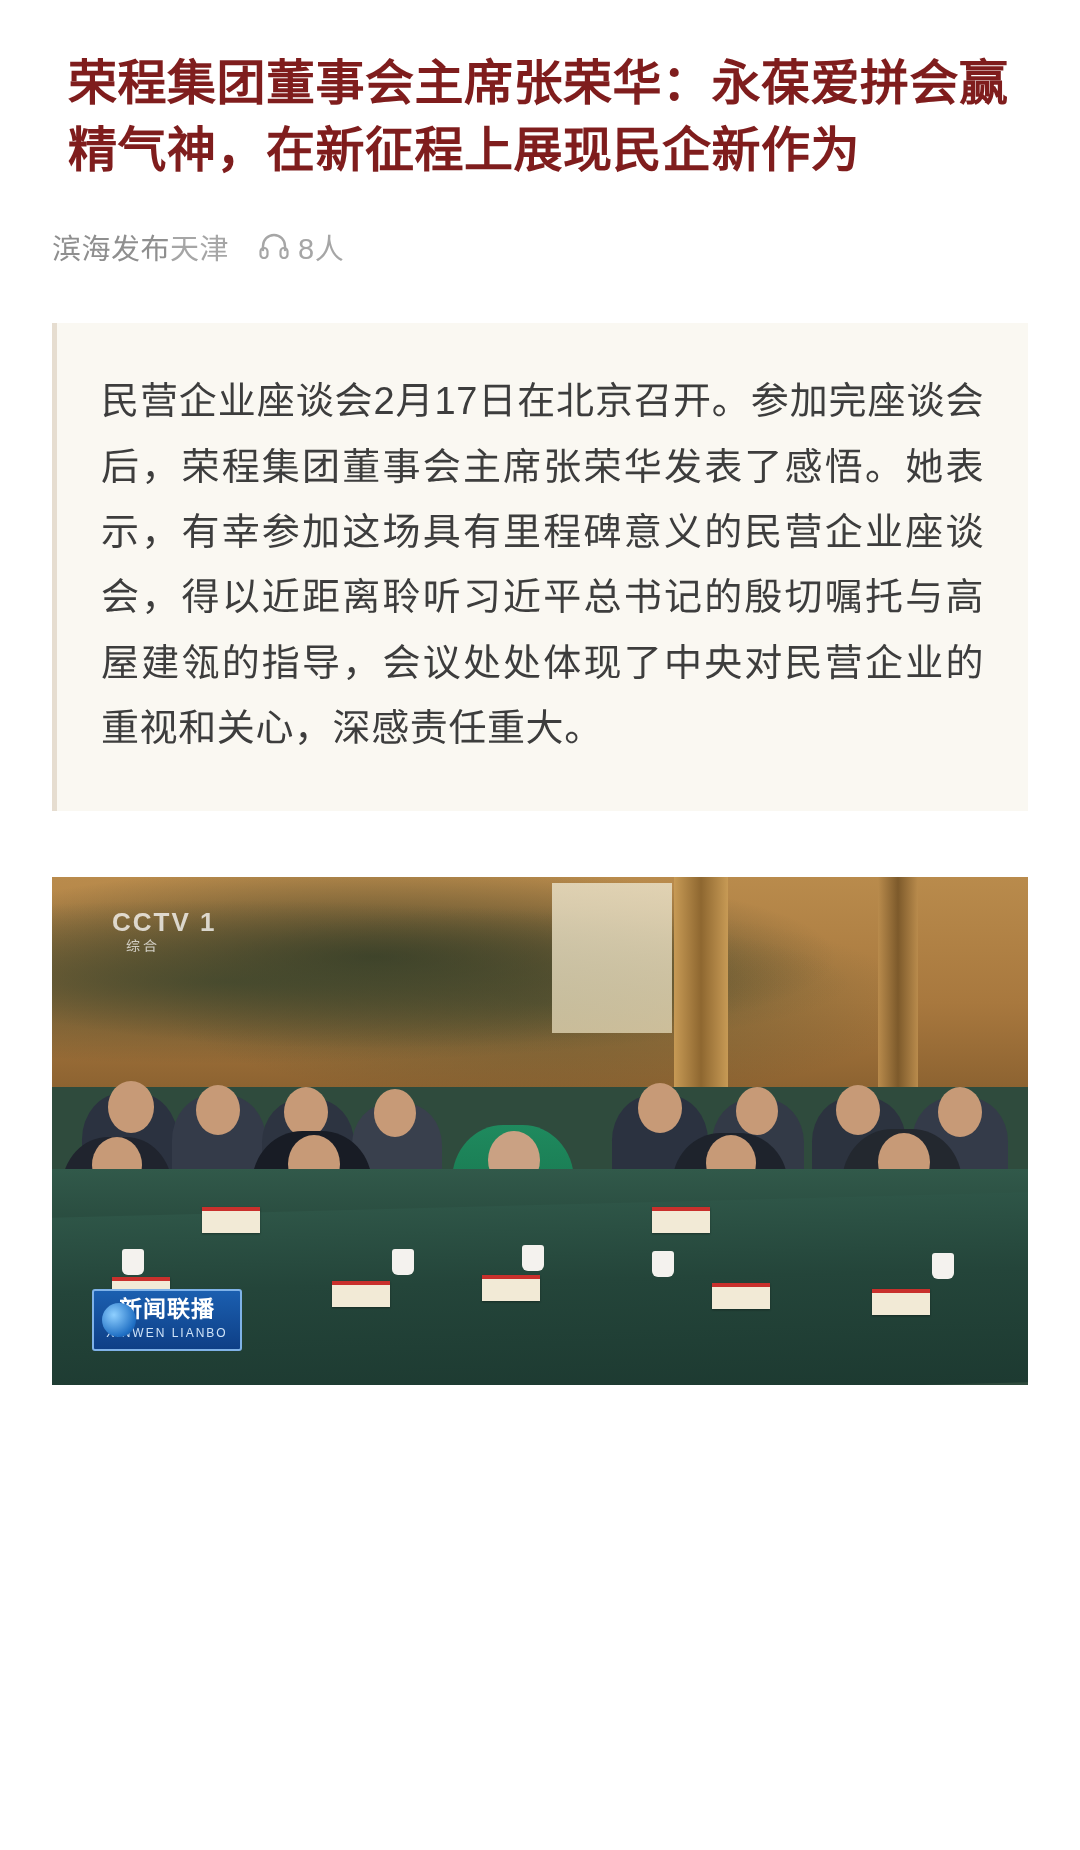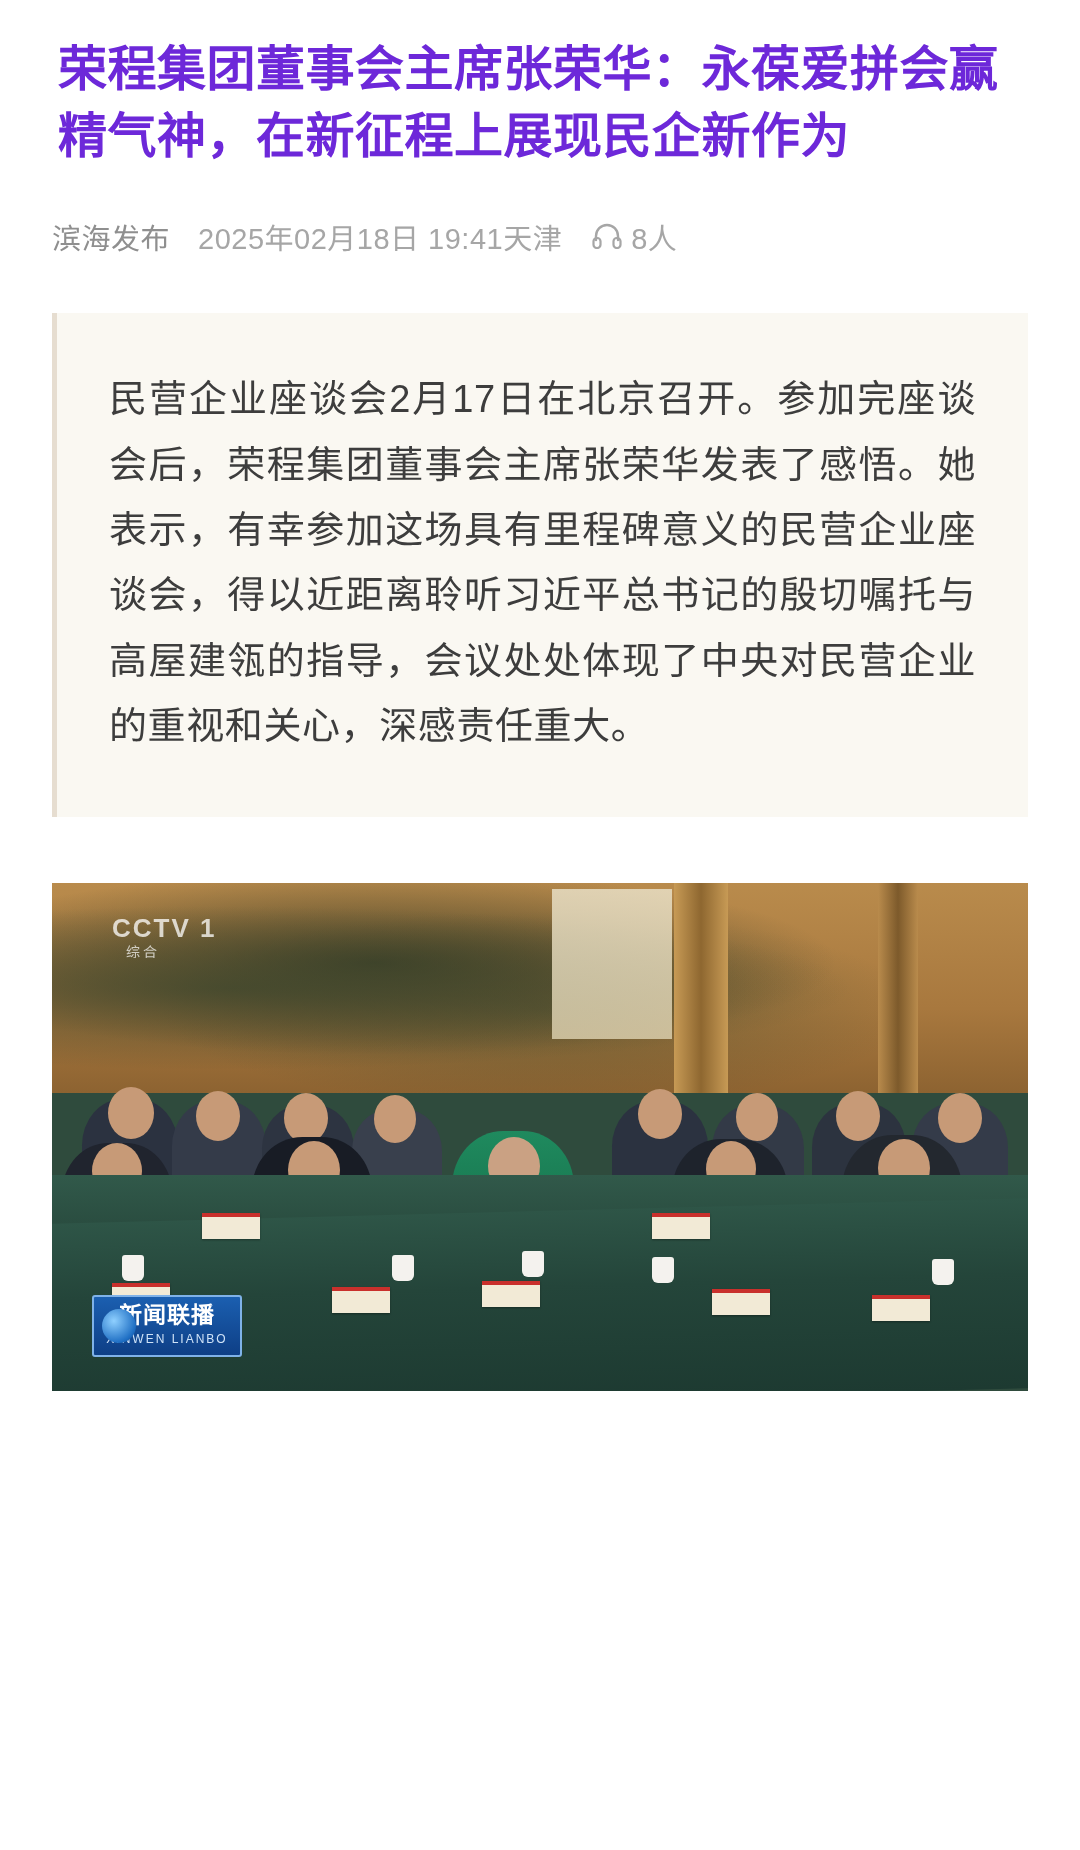--- a/index.html
+++ b/index.html
@@ -22,23 +22,22 @@
     box-sizing: border-box;
   }
   .article-header {
     padding: 34px 52px 0 52px;
   }
   .article-title {
     font-size: 49px;
     line-height: 1.36;
     font-weight: 700;
     letter-spacing: 0.5px;
-    color: #6d28d9;
-    margin: 6px;
-    font-family: Liberation Mono, monospace;
+    color: #7f1d1d;
+    margin: 16px;
   }
   .meta-row {
     display: flex;
     align-items: center;
     margin-top: 42px;
     font-size: 29px;
     color: #9a9a9a;
     letter-spacing: 0.5px;
   }
   .meta-source {
@@ -73,21 +72,21 @@
     border-left: 5px solid #e6ddd0;
     padding: 46px 44px 50px 44px;
     box-sizing: border-box;
   }
   .quote-text {
     font-size: 38px;
     line-height: 1.72;
     color: #3d3d3d;
     letter-spacing: 0.6px;
     text-align: justify;
-    margin: 8px;
+    margin: 0;
   }
   .figure {
     margin: 66px 52px 0 52px;
     width: 976px;
     height: 508px;
     position: relative;
     overflow: hidden;
     background: #2b2b2b;
   }
   
@@ -219,21 +218,20 @@
 </head>
 <body>
 
 <div class="page">
 
   <div class="article-header">
     <h1 class="article-title">荣程集团董事会主席张荣华：永葆爱拼会赢精气神，在新征程上展现民企新作为</h1>
 
     <div class="meta-row">
       <span class="meta-source">滨海发布</span>
-      <span class="meta-date">2025年02月18日 19:41</span>
       <span class="meta-location">天津</span>
       <span class="meta-listen">
         <span class="headphone-icon">
           <svg width="30" height="26" viewBox="0 0 30 26" fill="none" xmlns="http://www.w3.org/2000/svg">
             <path d="M4 17 V13 A11 11 0 0 1 26 13 V17" stroke="#a6a6a6" stroke-width="2.4" fill="none" stroke-linecap="round"></path>
             <rect x="1.5" y="15" width="7" height="10" rx="3.2" stroke="#a6a6a6" stroke-width="2.2" fill="none"></rect>
             <rect x="21.5" y="15" width="7" height="10" rx="3.2" stroke="#a6a6a6" stroke-width="2.2" fill="none"></rect>
           </svg>
         </span>
         <span>8人</span>

